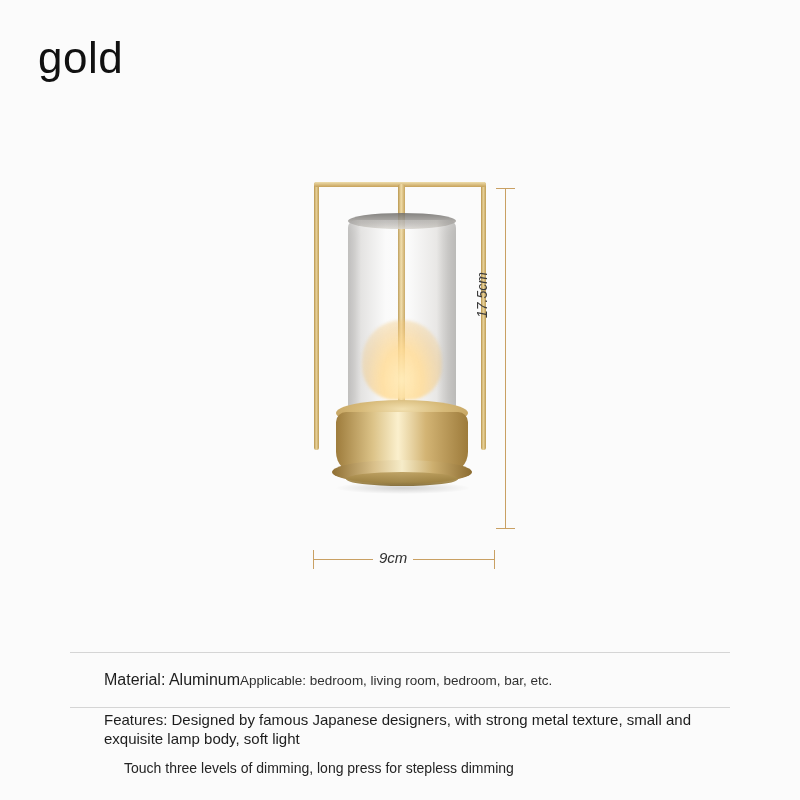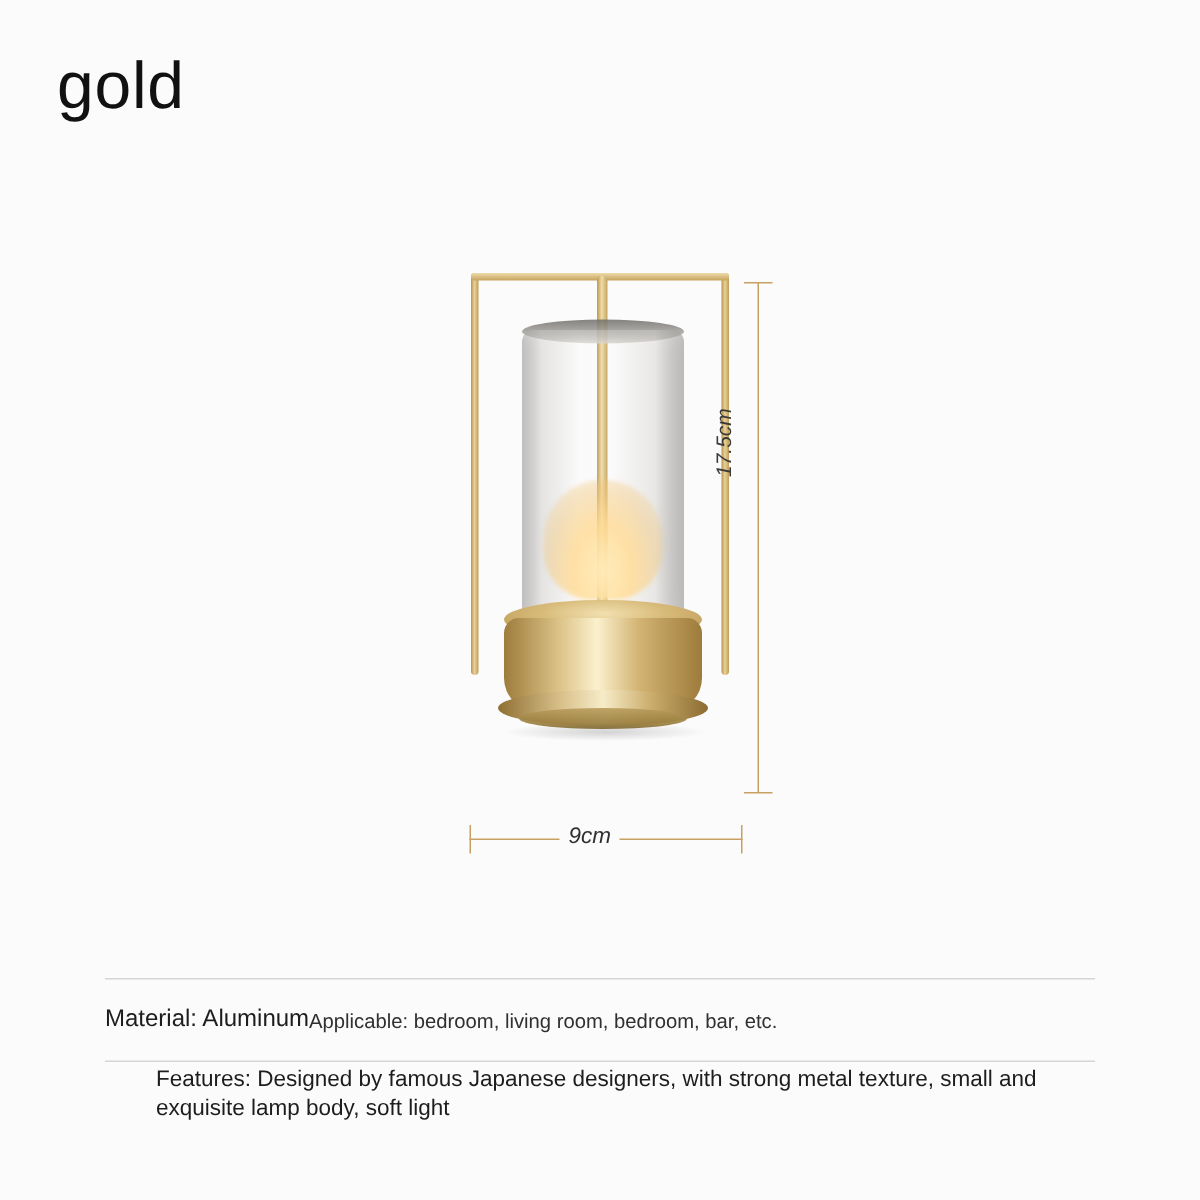--- a/index.html
+++ b/index.html
@@ -241,20 +241,21 @@
   }
   .spec-row {
     position: relative;
     display: flex;
     align-items: center;
     height: 54px;
   }
   .spec-material {
     font-size: 16px;
     color: #1d1d1d;
+    margin-left: 34px;
     white-space: nowrap;
   }
   .spec-applicable {
     font-size: 13.5px;
     color: #303030;
     white-space: nowrap;
   }
   .features {
     margin-top: 2px;
     font-size: 15px;
@@ -309,15 +310,16 @@
   <div class="dim-h-label">9cm</div>
 
   <div class="spec-block">
     <div class="hr"></div>
     <div class="spec-row">
       <div class="spec-material">Material: Aluminum</div>
       <div class="spec-applicable">Applicable: bedroom, living room, bedroom, bar, etc.</div>
     </div>
     <div class="hr"></div>
     <div class="features">Features: Designed by famous Japanese designers, with strong metal texture, small and exquisite lamp body, soft light</div>
+    <div class="touch">Touch three levels of dimming, long press for stepless dimming</div>
   </div>
 
 </div>
 
 </body></html>

